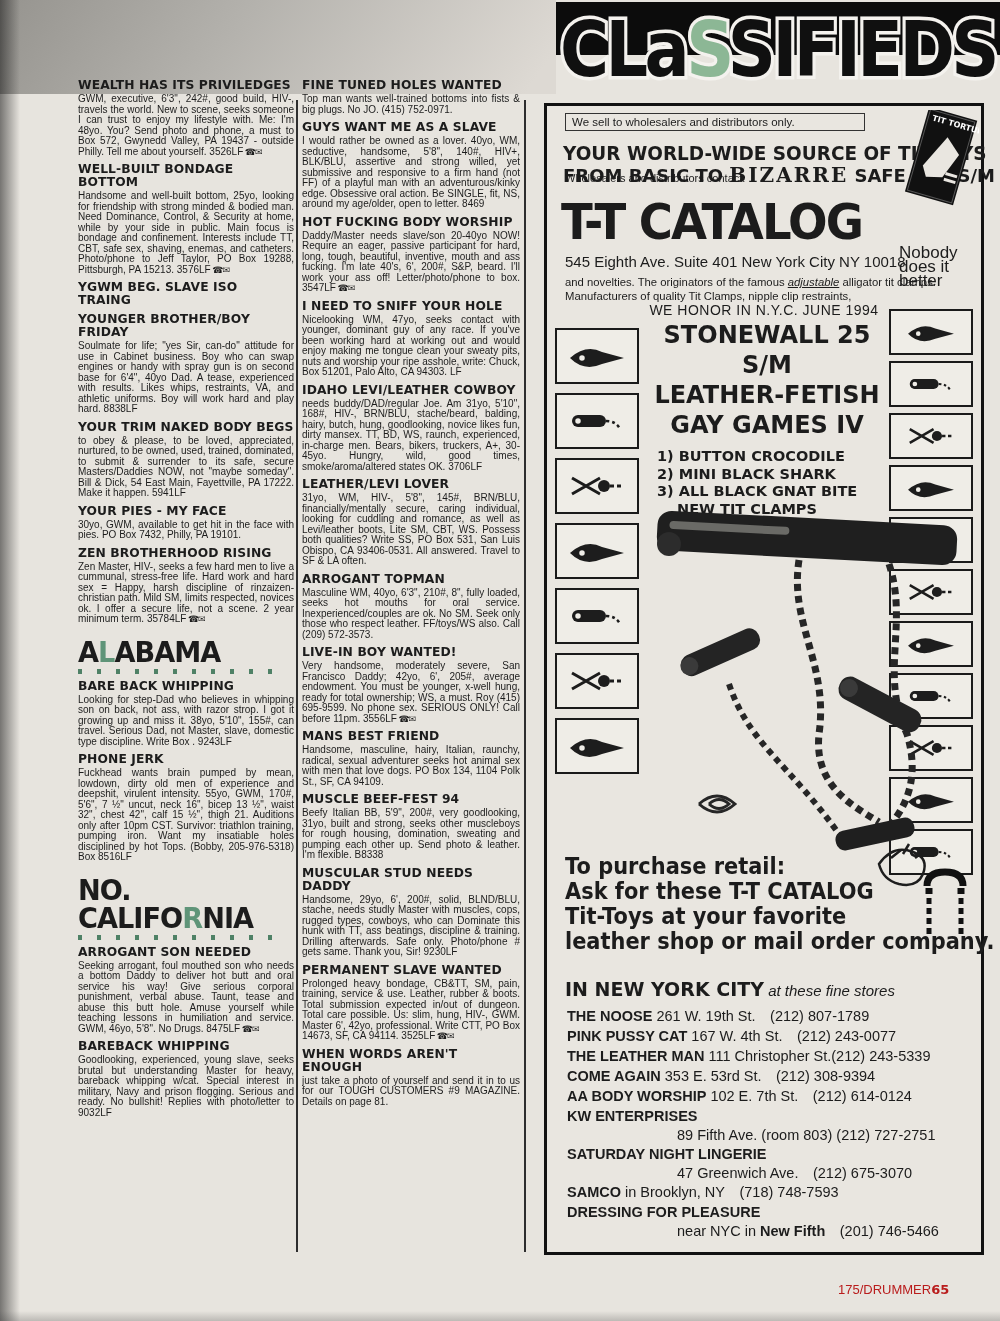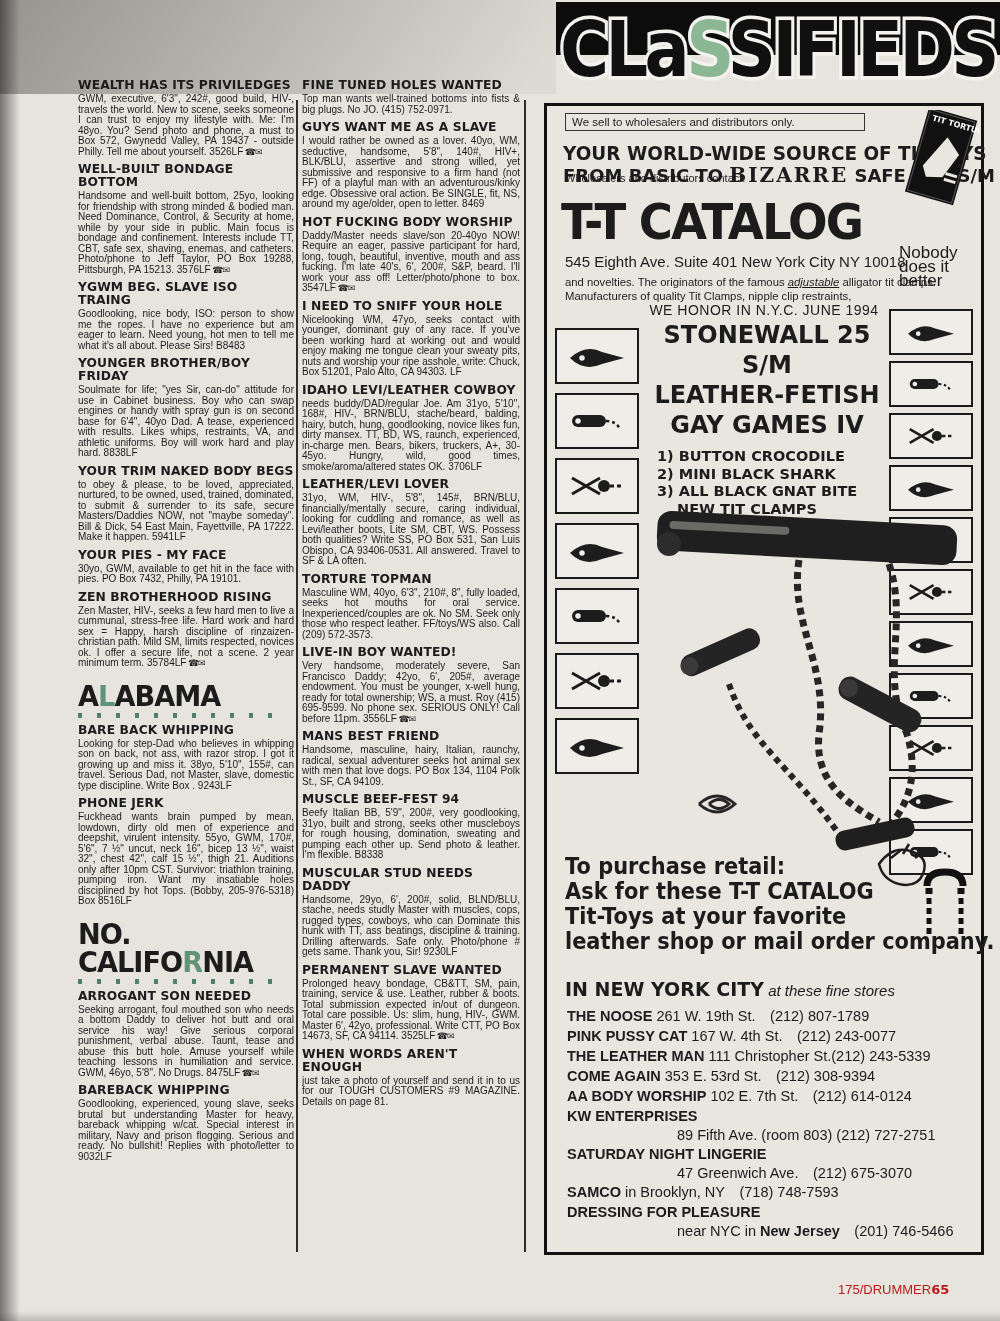--- a/index.html
+++ b/index.html
@@ -103,21 +103,20 @@
       <div class="ad">
         <h3 class="ad-title">WEALTH HAS ITS PRIVILEDGES</h3>
         <p class="ad-body">GWM, executive, 6'3", 242#, good build, HIV-, travels the world. New to scene, seeks someone I can trust to enjoy my lifestyle with. Me: I'm 48yo. You? Send photo and phone, a must to Box 572, Gwynedd Valley, PA 19437 - outside Philly. Tell me about yourself.  3526LF<span class="admail"> ☎✉</span></p>
       </div>
       <div class="ad">
         <h3 class="ad-title">WELL-BUILT BONDAGE BOTTOM</h3>
         <p class="ad-body">Handsome and well-built bottom, 25yo, looking for friendship with strong minded &amp; bodied man. Need Dominance, Control, &amp; Security at home, while by your side in public. Main focus is bondage and confinement. Interests include TT, CBT, safe sex, shaving, enemas, and catheters. Photo/phone to Jeff Taylor, PO Box 19288, Pittsburgh, PA 15213. 3576LF<span class="admail"> ☎✉</span></p>
       </div>
       <div class="ad">
         <h3 class="ad-title">YGWM BEG. SLAVE ISO TRAING</h3>
-        <p class="ad-body">Goodlooking, nice body, ISO: person to show me the ropes. I have no experience but am eager to learn. Need young, hot men to tell me what it's all about. Please Sirs! B8483</p>
       </div>
       <div class="ad">
         <h3 class="ad-title">YOUNGER BROTHER/BOY FRIDAY</h3>
         <p class="ad-body">Soulmate for life; "yes Sir, can-do" attitude for use in Cabinet business. Boy who can swap engines or handy with spray gun is on second base for 6'4", 40yo Dad. A tease, experienced with results. Likes whips, restraints, VA, and athletic uniforms. Boy will work hard and play hard.  8838LF</p>
       </div>
       <div class="ad">
         <h3 class="ad-title">YOUR TRIM NAKED BODY BEGS</h3>
         <p class="ad-body">to obey &amp; please, to be loved, appreciated, nurtured, to be owned, used, trained, dominated, to submit &amp; surrender to its safe, secure Masters/Daddies NOW, not "maybe someday". Bill &amp; Dick, 54 East Main, Fayettville, PA 17222. Make it happen. 5941LF</p>
       </div>
       <div class="ad">
@@ -168,21 +167,21 @@
       </div>
       <div class="ad">
         <h3 class="ad-title">IDAHO LEVI/LEATHER COWBOY</h3>
         <p class="ad-body">needs buddy/DAD/regular Joe. Am 31yo, 5'10", 168#, HIV-, BRN/BLU, stache/beard, balding, hairy, butch, hung, goodlooking, novice likes fun, dirty mansex. TT, BD, WS, raunch, experienced, in-charge men. Bears, bikers, truckers, A+, 30-45yo. Hungry, wild, good times, smoke/aroma/altered states OK. 3706LF</p>
       </div>
       <div class="ad">
         <h3 class="ad-title">LEATHER/LEVI LOVER</h3>
         <p class="ad-body">31yo, WM, HIV-, 5'8", 145#, BRN/BLU, financially/mentally secure, caring individual, looking for cuddling and romance, as well as Levi/leather boots, Lite SM, CBT, WS. Possess both qualities? Write SS, PO Box 531, San Luis Obispo, CA 93406-0531. All answered. Travel to SF &amp; LA often.</p>
       </div>
       <div class="ad">
-        <h3 class="ad-title">TORTURE TOPMAN</h3>
+        <h3 class="ad-title">ARROGANT TOPMAN</h3>
         <p class="ad-body">Masculine WM, 40yo, 6'3", 210#, 8", fully loaded, seeks hot mouths for oral service. Inexperienced/couples are ok. No SM. Seek only those who respect leather. FF/toys/WS also. Call (209) 572-3573.</p>
       </div>
       <div class="ad">
         <h3 class="ad-title">LIVE-IN BOY WANTED!</h3>
         <p class="ad-body">Very handsome, moderately severe, San Francisco Daddy; 42yo, 6', 205#, average endowment. You must be younger, x-well hung, ready for total ownership; WS, a must. Roy (415) 695-9599. No phone sex. SERIOUS ONLY! Call before 11pm.  3556LF<span class="admail"> ☎✉</span></p>
       </div>
       <div class="ad">
         <h3 class="ad-title">MANS BEST FRIEND</h3>
         <p class="ad-body">Handsome, masculine, hairy, Italian, raunchy, radical, sexual adventurer seeks hot animal sex with men that love dogs. PO Box 134, 1104 Polk St., SF, CA 94109.</p>
       </div>
@@ -447,18 +446,18 @@
         <div class="store-row"><b>PINK PUSSY CAT</b><span> 167 W. 4th St. (212) 243-0077</span></div>
         <div class="store-row"><b>THE LEATHER MAN</b><span> 111 Christopher St.(212) 243-5339</span></div>
         <div class="store-row"><b>COME AGAIN</b><span> 353 E. 53rd St. (212) 308-9394</span></div>
         <div class="store-row"><b>AA BODY WORSHIP</b><span> 102 E. 7th St. (212) 614-0124</span></div>
         <div class="store-row"><b>KW ENTERPRISES</b></div>
         <div class="store-line2">89 Fifth Ave. (room 803) (212) 727-2751</div>
         <div class="store-row"><b>SATURDAY NIGHT LINGERIE</b></div>
         <div class="store-line2">47 Greenwich Ave. (212) 675-3070</div>
         <div class="store-row"><b>SAMCO</b><span> in Brooklyn, NY (718) 748-7593</span></div>
         <div class="store-row"><b>DRESSING FOR PLEASURE</b></div>
-        <div class="store-line2"><span>near NYC in </span><b>New Jersey</b><span> (201) 746-5466</span></div>
+        <div class="store-line2"><span>near NYC in </span><b>New Fifth</b><span> (201) 746-5466</span></div>
       </div>
   </div>
 
   <div class="footer"><span>175/DRUMMER</span><b>65</b></div>
 </div>
 
 </body></html>

